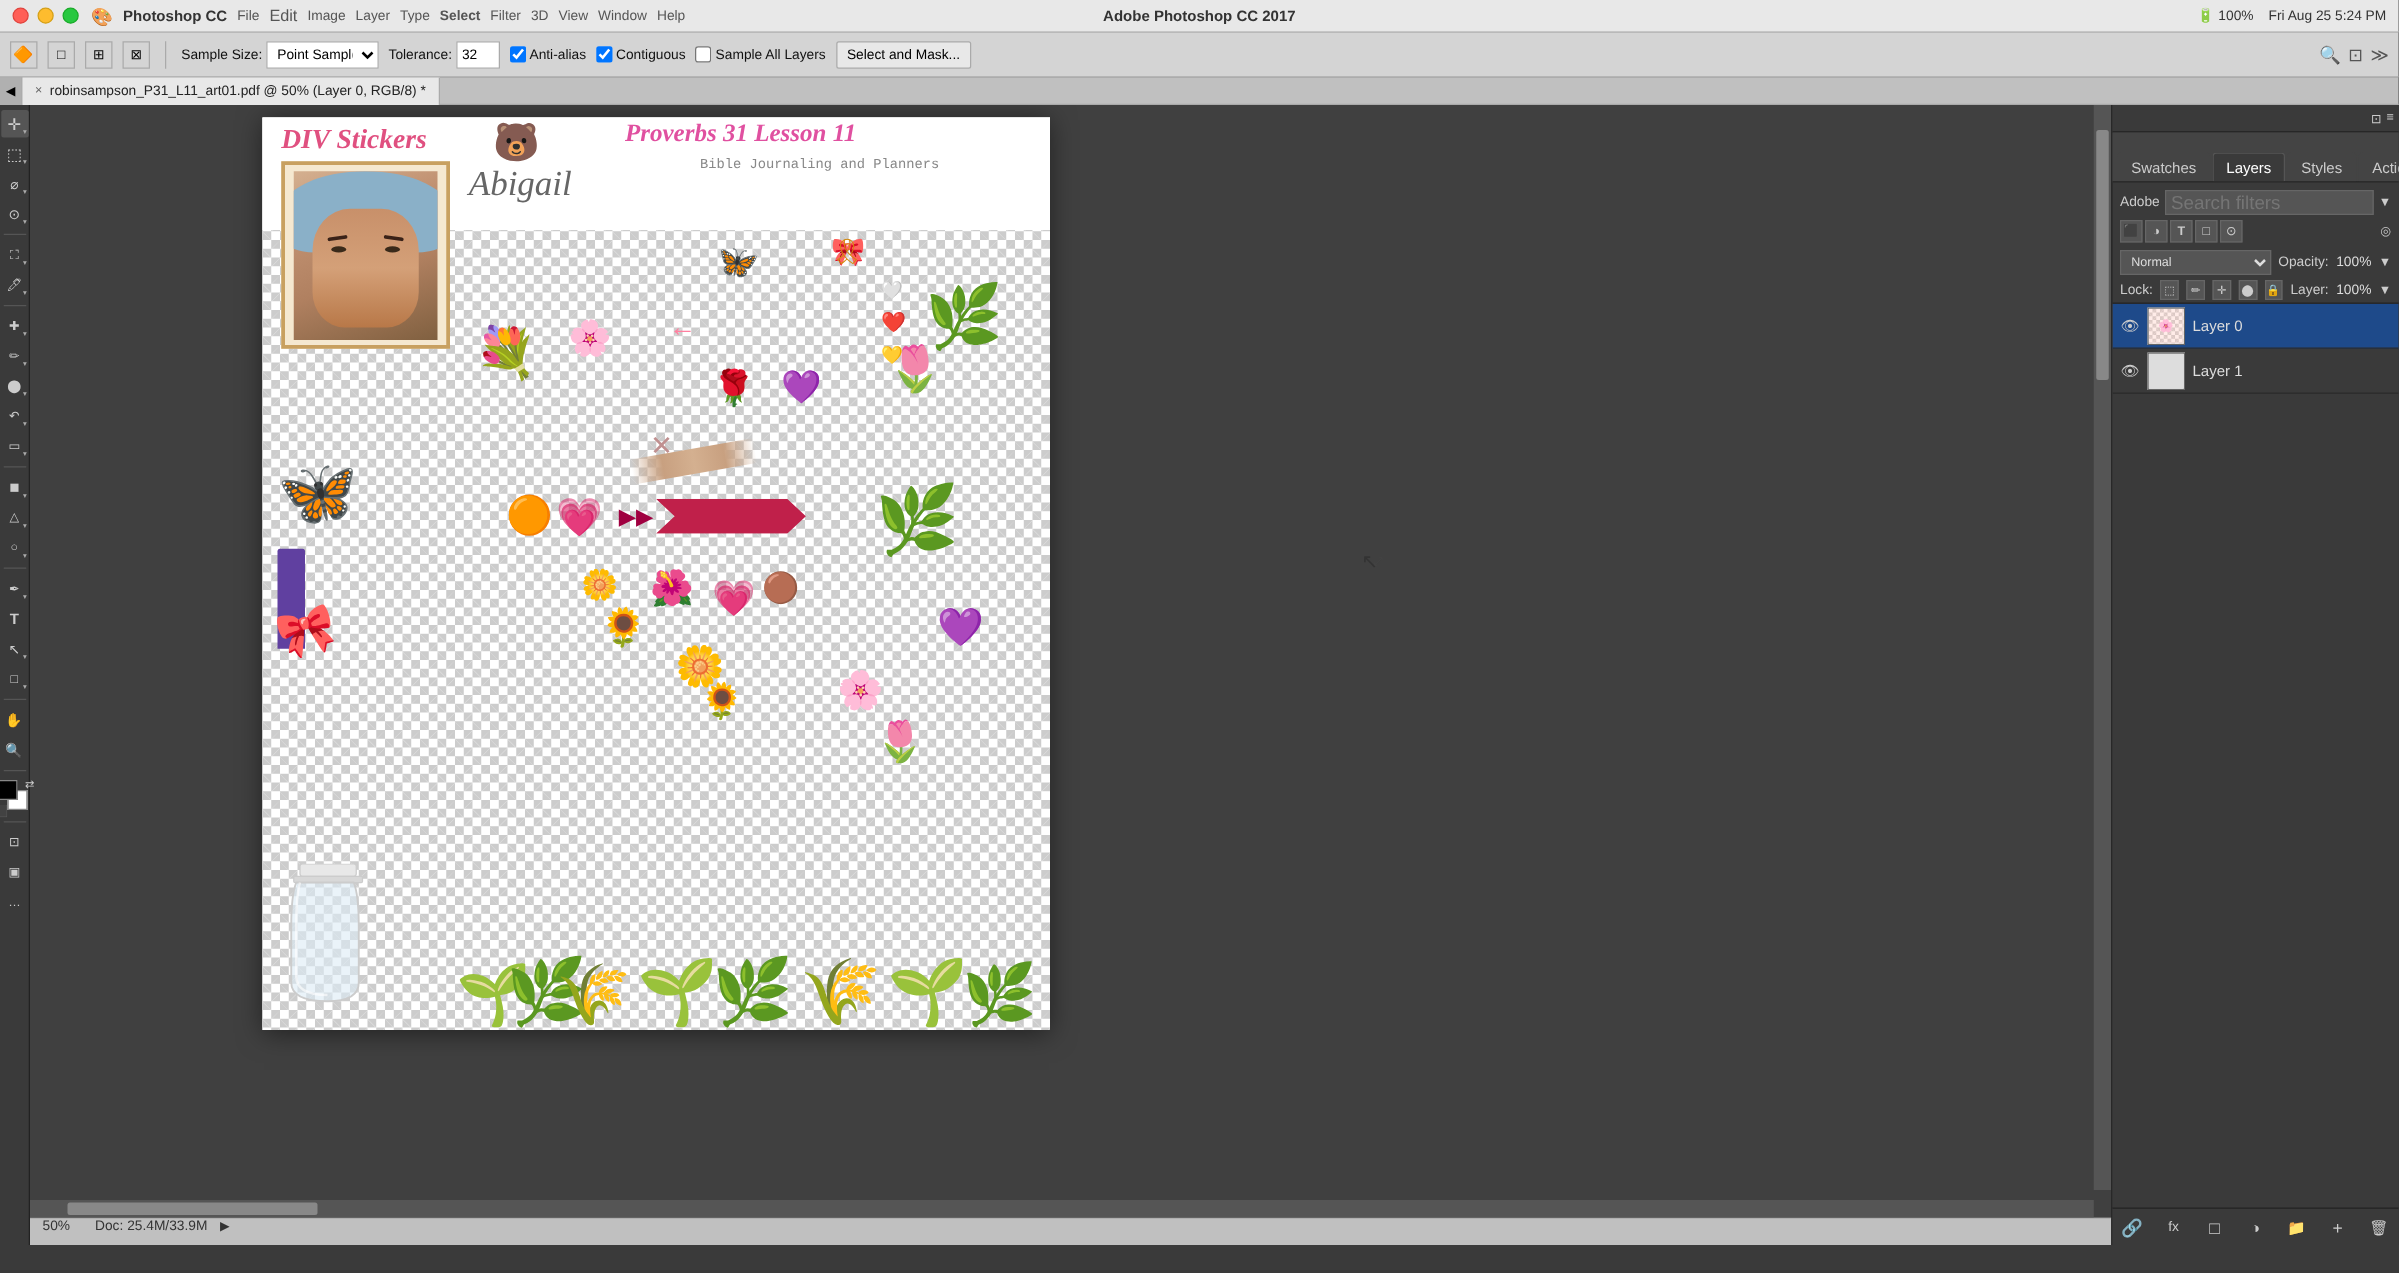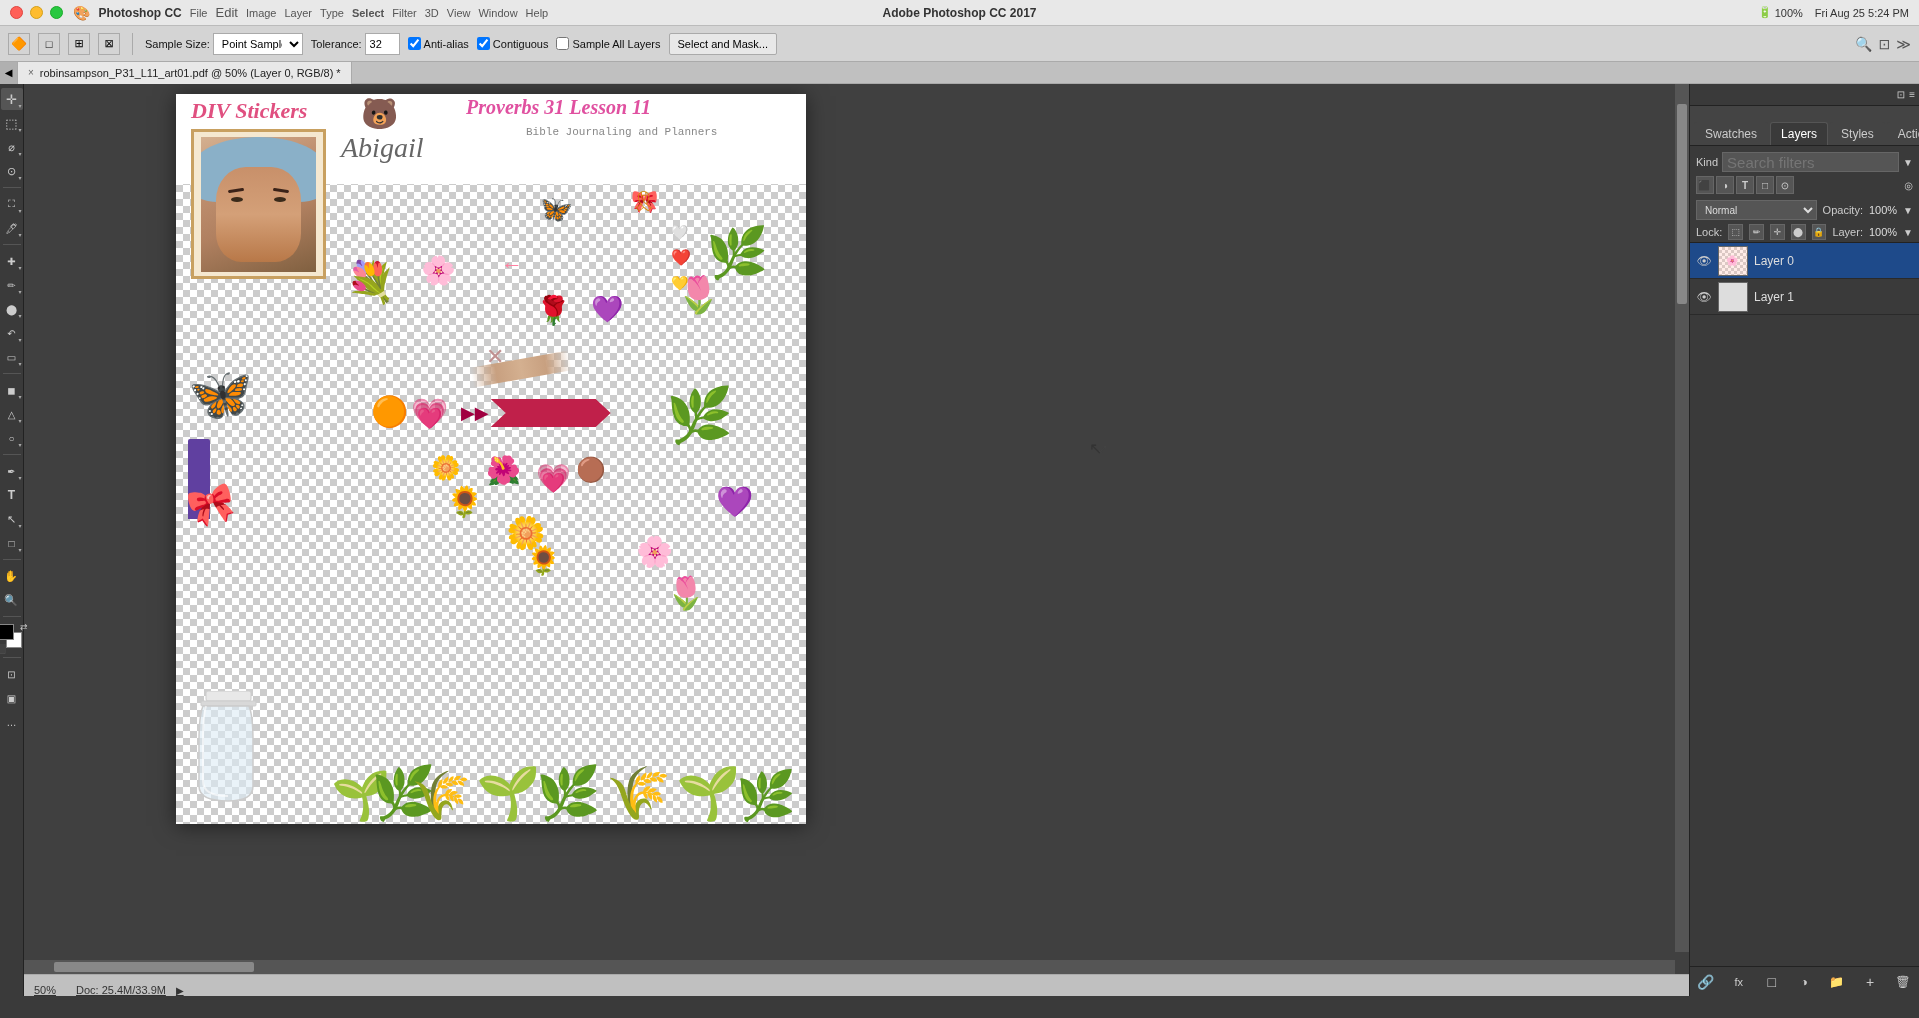--- a/index.html
+++ b/index.html
@@ -226,21 +226,21 @@
     
     .canvas-area {
       flex: 1;
       background: #404040;
       position: relative;
       overflow: hidden;
     }
     .canvas-document {
       position: absolute;
       top: 10px;
-      left: 152px;
+      left: 186px;
       width: 630px;
       height: 730px;
       background: white;
       box-shadow: 0 2px 20px rgba(0,0,0,0.5);
     }
     .canvas-checker {
       position: absolute;
       top: 0; left: 0;
       width: 100%; height: 100%;
       background-image:
@@ -259,27 +259,26 @@
       background: #f5e8d0;
       border: 3px solid #c8a060;
       display: flex; align-items: center; justify-content: center;
     }
 
     
     .status-bar {
       height: 22px;
       background: #c0c0c0;
       display: flex;
-      align-items: flex-end;
+      align-items: flex-start;
       padding: 0 10px;
       font-size: 11px;
       color: #333;
       border-top: 1px solid #aaa;
       gap: 10px;
-      text-decoration: underline;
     }
     .status-bar .zoom { cursor: pointer; }
     .status-bar .doc-size { margin-left: 10px; }
     .status-arrow {
       cursor: pointer;
       font-size: 10px;
     }
 
     
     .right-panel {
@@ -848,21 +847,21 @@
         <div class="panel-tab">Swatches</div>
         <div class="panel-tab active">Layers</div>
         <div class="panel-tab">Styles</div>
         <div class="panel-tab">Actions</div>
 
       </div>
 
       <div class="layers-panel">
 
         <div class="layers-search">
-          <span class="kind-label">Kind</span>
+          <span class="kind-label">Adobe</span>
           <div class="layers-search-inner">
             <input type="text" style="color: rgb(221, 221, 221); font-size: 15px; background: transparent; border: none; outline: none; width: 80px;" placeholder="Search filters">
           </div>
           <span style="color:#ccc;font-size:10px;cursor:pointer;">▼</span>
         </div>
 
         <div class="layer-filter-icons">
           <div class="layer-filter-icon">⬛</div>
           <div class="layer-filter-icon">◑</div>
           <div class="layer-filter-icon" style="font-weight:bold;font-size:10px">T</div>

